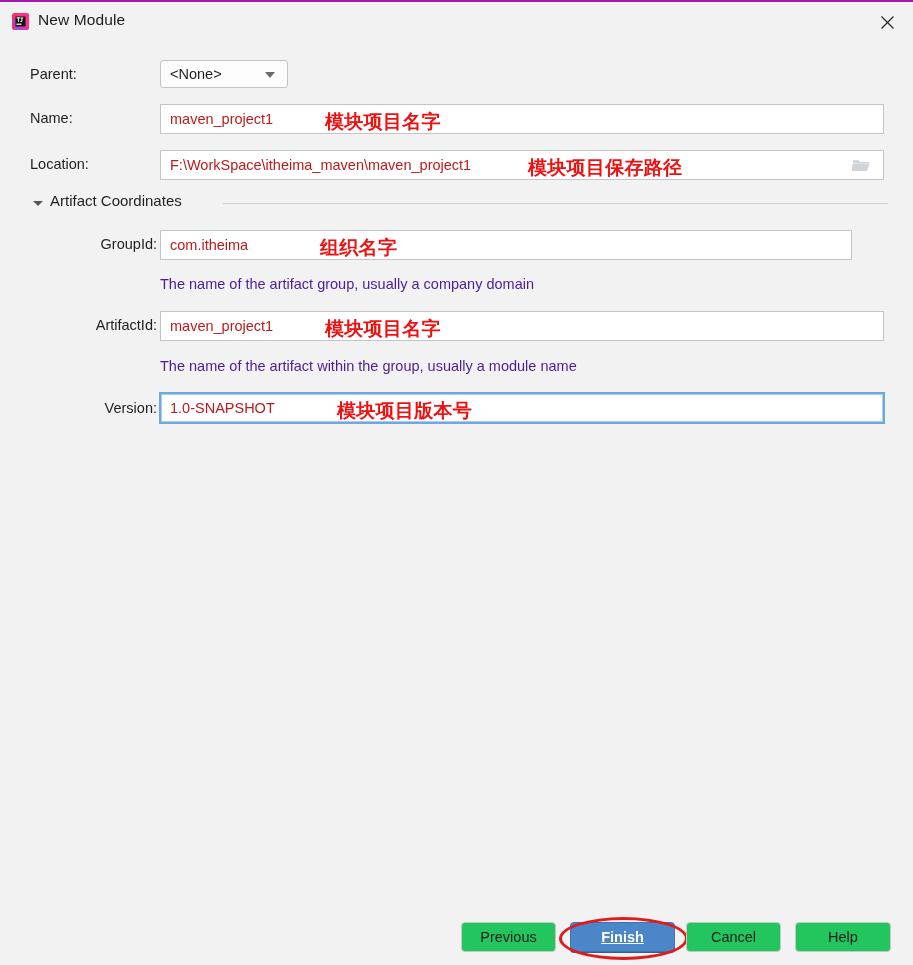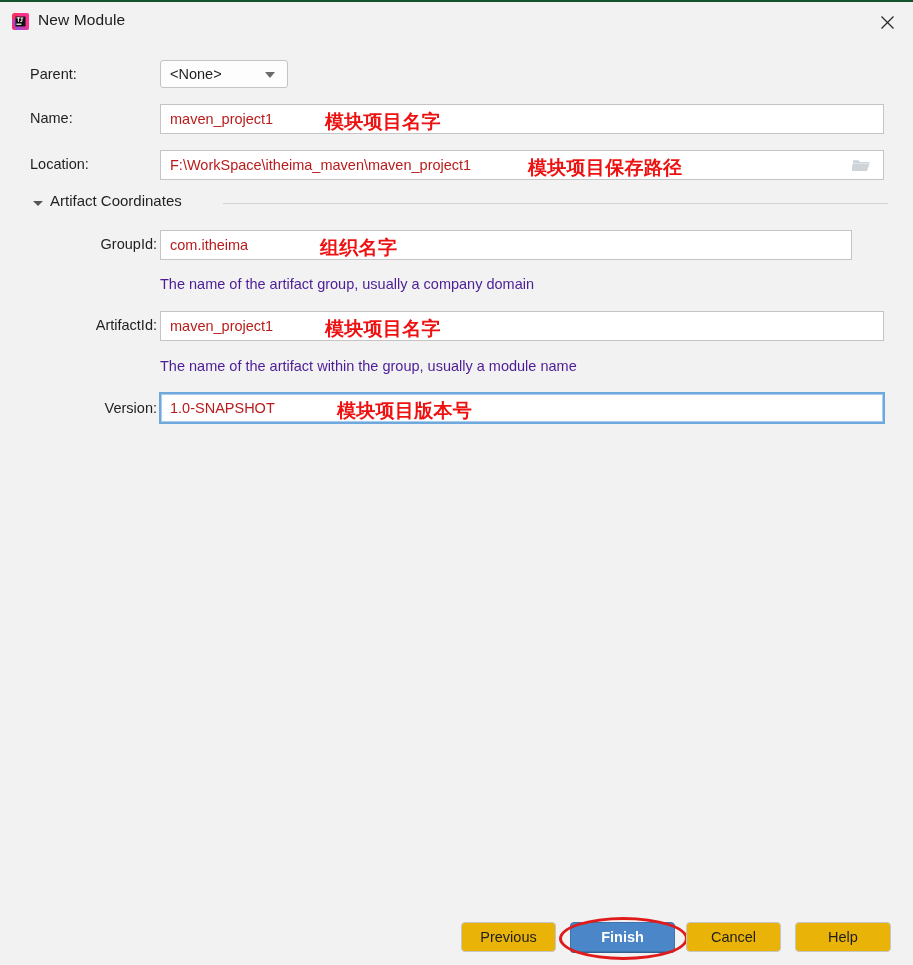--- a/index.html
+++ b/index.html
@@ -18,21 +18,21 @@
     -webkit-font-smoothing: antialiased;
   }
 
   
   #titlebar {
     position: absolute;
     left: 0; top: 0;
     width: 913px;
     height: 40px;
     background: #f2f2f2;
-    border-top: 2px solid #14532d;
+    border-top: 2px solid #a21caf;
     box-sizing: border-box;
   }
   #app-icon {
     position: absolute;
     left: 11px; top: 10px;
     width: 19px; height: 19px;
     border-radius: 3px;
     overflow: hidden;
   }
   #title-text {
@@ -162,21 +162,21 @@
     left: 190px; top: 9px;
     right: 0;
     height: 1px;
     background: #d2d2d2;
   }
 
   
   .btn {
     position: absolute;
     height: 30px;
-    background: #eab308;
+    background: #22c55e;
     border: 1px solid #c6c6c6;
     border-radius: 4px;
     box-sizing: border-box;
     display: flex;
     align-items: center;
     justify-content: center;
     font-size: 14.5px;
     color: #1f1f1f;
     cursor: pointer;
     user-select: none;
@@ -277,16 +277,16 @@
 <div class="annot" style="left:325px; top:316px;">模块项目名字</div>
 <div class="helptext" style="left:160px; top:358px;">The name of the artifact within the group, usually a module name</div>
 
 <div class="label right" style="left:57px; top:400px; width:100px;">Version:</div>
 <div class="field focused" style="left:159px; top:392px; width:726px;">
   <span class="val">1.0-SNAPSHOT</span>
 </div>
 <div class="annot" style="left:337px; top:398px;">模块项目版本号</div>
 
 <div class="btn" style="left:461px; top:922px; width:95px;">Previous</div>
-<div class="btn primary" style="left:570px; top:922px; width:105px;">Finish</div>
+<div class="btn primary" style="left:570px; top:922px; width:105px;text-decoration:underline;">Finish</div>
 <div id="finish-ellipse"></div>
 <div class="btn" style="left:686px; top:922px; width:95px;">Cancel</div>
 <div class="btn" style="left:795px; top:922px; width:96px;">Help</div>
 
 </body></html>

